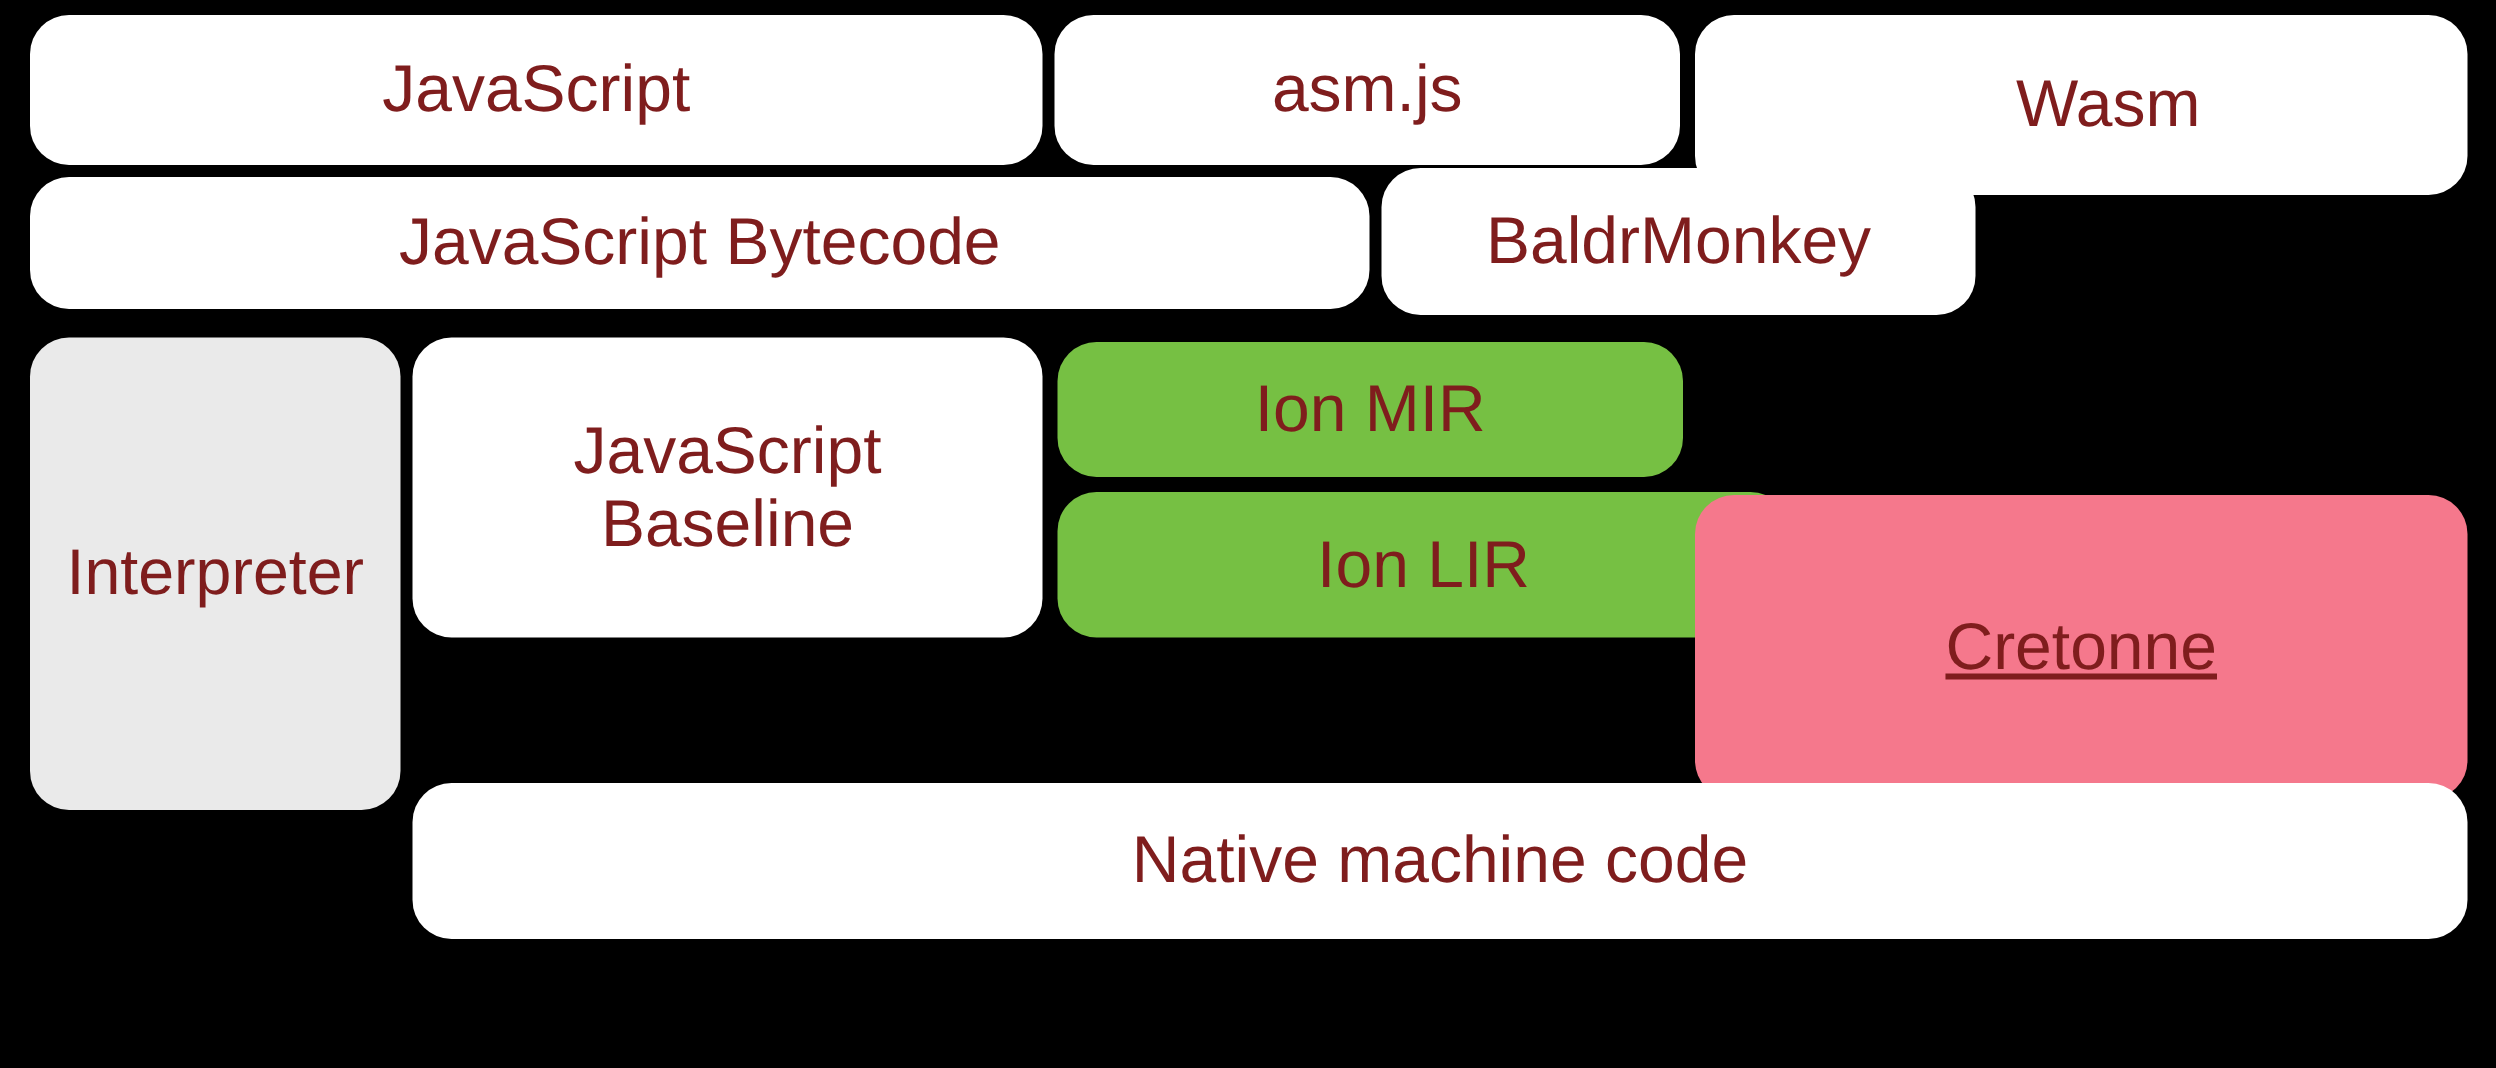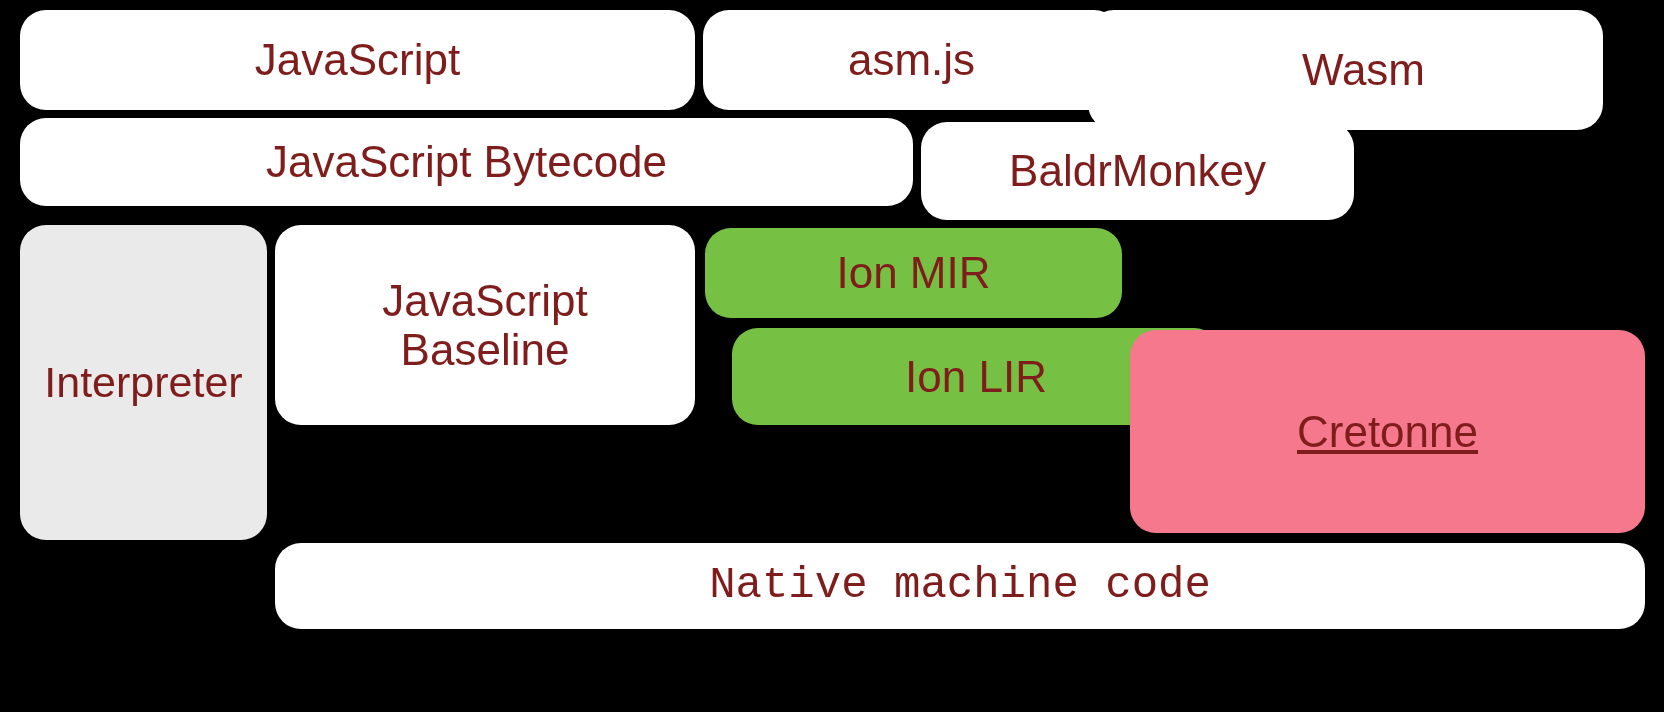--- a/index.html
+++ b/index.html
@@ -33,38 +33,38 @@
     border-radius: 26px;
     background: #ffffff;
   }
   .box.green  { background: #76c043; }
   .box.pink   { background: #f5788c; text-decoration: underline; }
   .box.gray   { background: #eaeaea; }
 
   
   #box-javascript        { left: 20px;   top: 10px;  width: 675px; height: 100px; }
   #box-asmjs             { left: 703px;  top: 10px;  width: 417px; height: 100px; }
-  #box-wasm              { left: 1088px; top: 10px;  width: 515px; height: 120px; padding-left: 36px; }
+  #box-wasm              { left: 1130px; top: 10px;  width: 515px; height: 120px; padding-left: 36px; }
 
   
   #box-js-bytecode       { left: 20px;   top: 118px; width: 893px; height: 88px; }
-  #box-baldrmonkey       { left: 921px;  top: 122px; width: 433px; height: 98px; }
+  #box-baldrmonkey       { left: 921px;  top: 112px; width: 396px; height: 98px; }
 
   
   #box-interpreter       { left: 20px;   top: 225px; width: 247px; height: 315px; font-size: 43px; }
   #box-js-baseline       { left: 275px;  top: 225px; width: 420px; height: 200px; }
   #box-ion-mir           { left: 705px;  top: 228px; width: 417px; height: 90px; }
-  #box-ion-lir           { left: 705px;  top: 328px; width: 488px; height: 97px; margin-left: 27px; }
+  #box-ion-lir           { left: 705px;  top: 328px; width: 488px; height: 97px; }
   #box-cretonne          { left: 1130px; top: 330px; width: 515px; height: 203px; }
 
   
   #box-macro-assembler   { left: 275px;  top: 435px; width: 847px; height: 98px; }
 
   
-  #box-native-code       { left: 275px;  top: 543px; width: 1370px; height: 86px; font-family: Liberation Mono, monospace; }
+  #box-native-code       { left: 275px;  top: 522px; width: 1370px; height: 104px; }
 </style>
 </head>
 <body>
 
 <div id="diagram">
 
   <div class="box" id="box-javascript">JavaScript</div>
 
   <div class="box" id="box-asmjs">asm.js</div>
 

